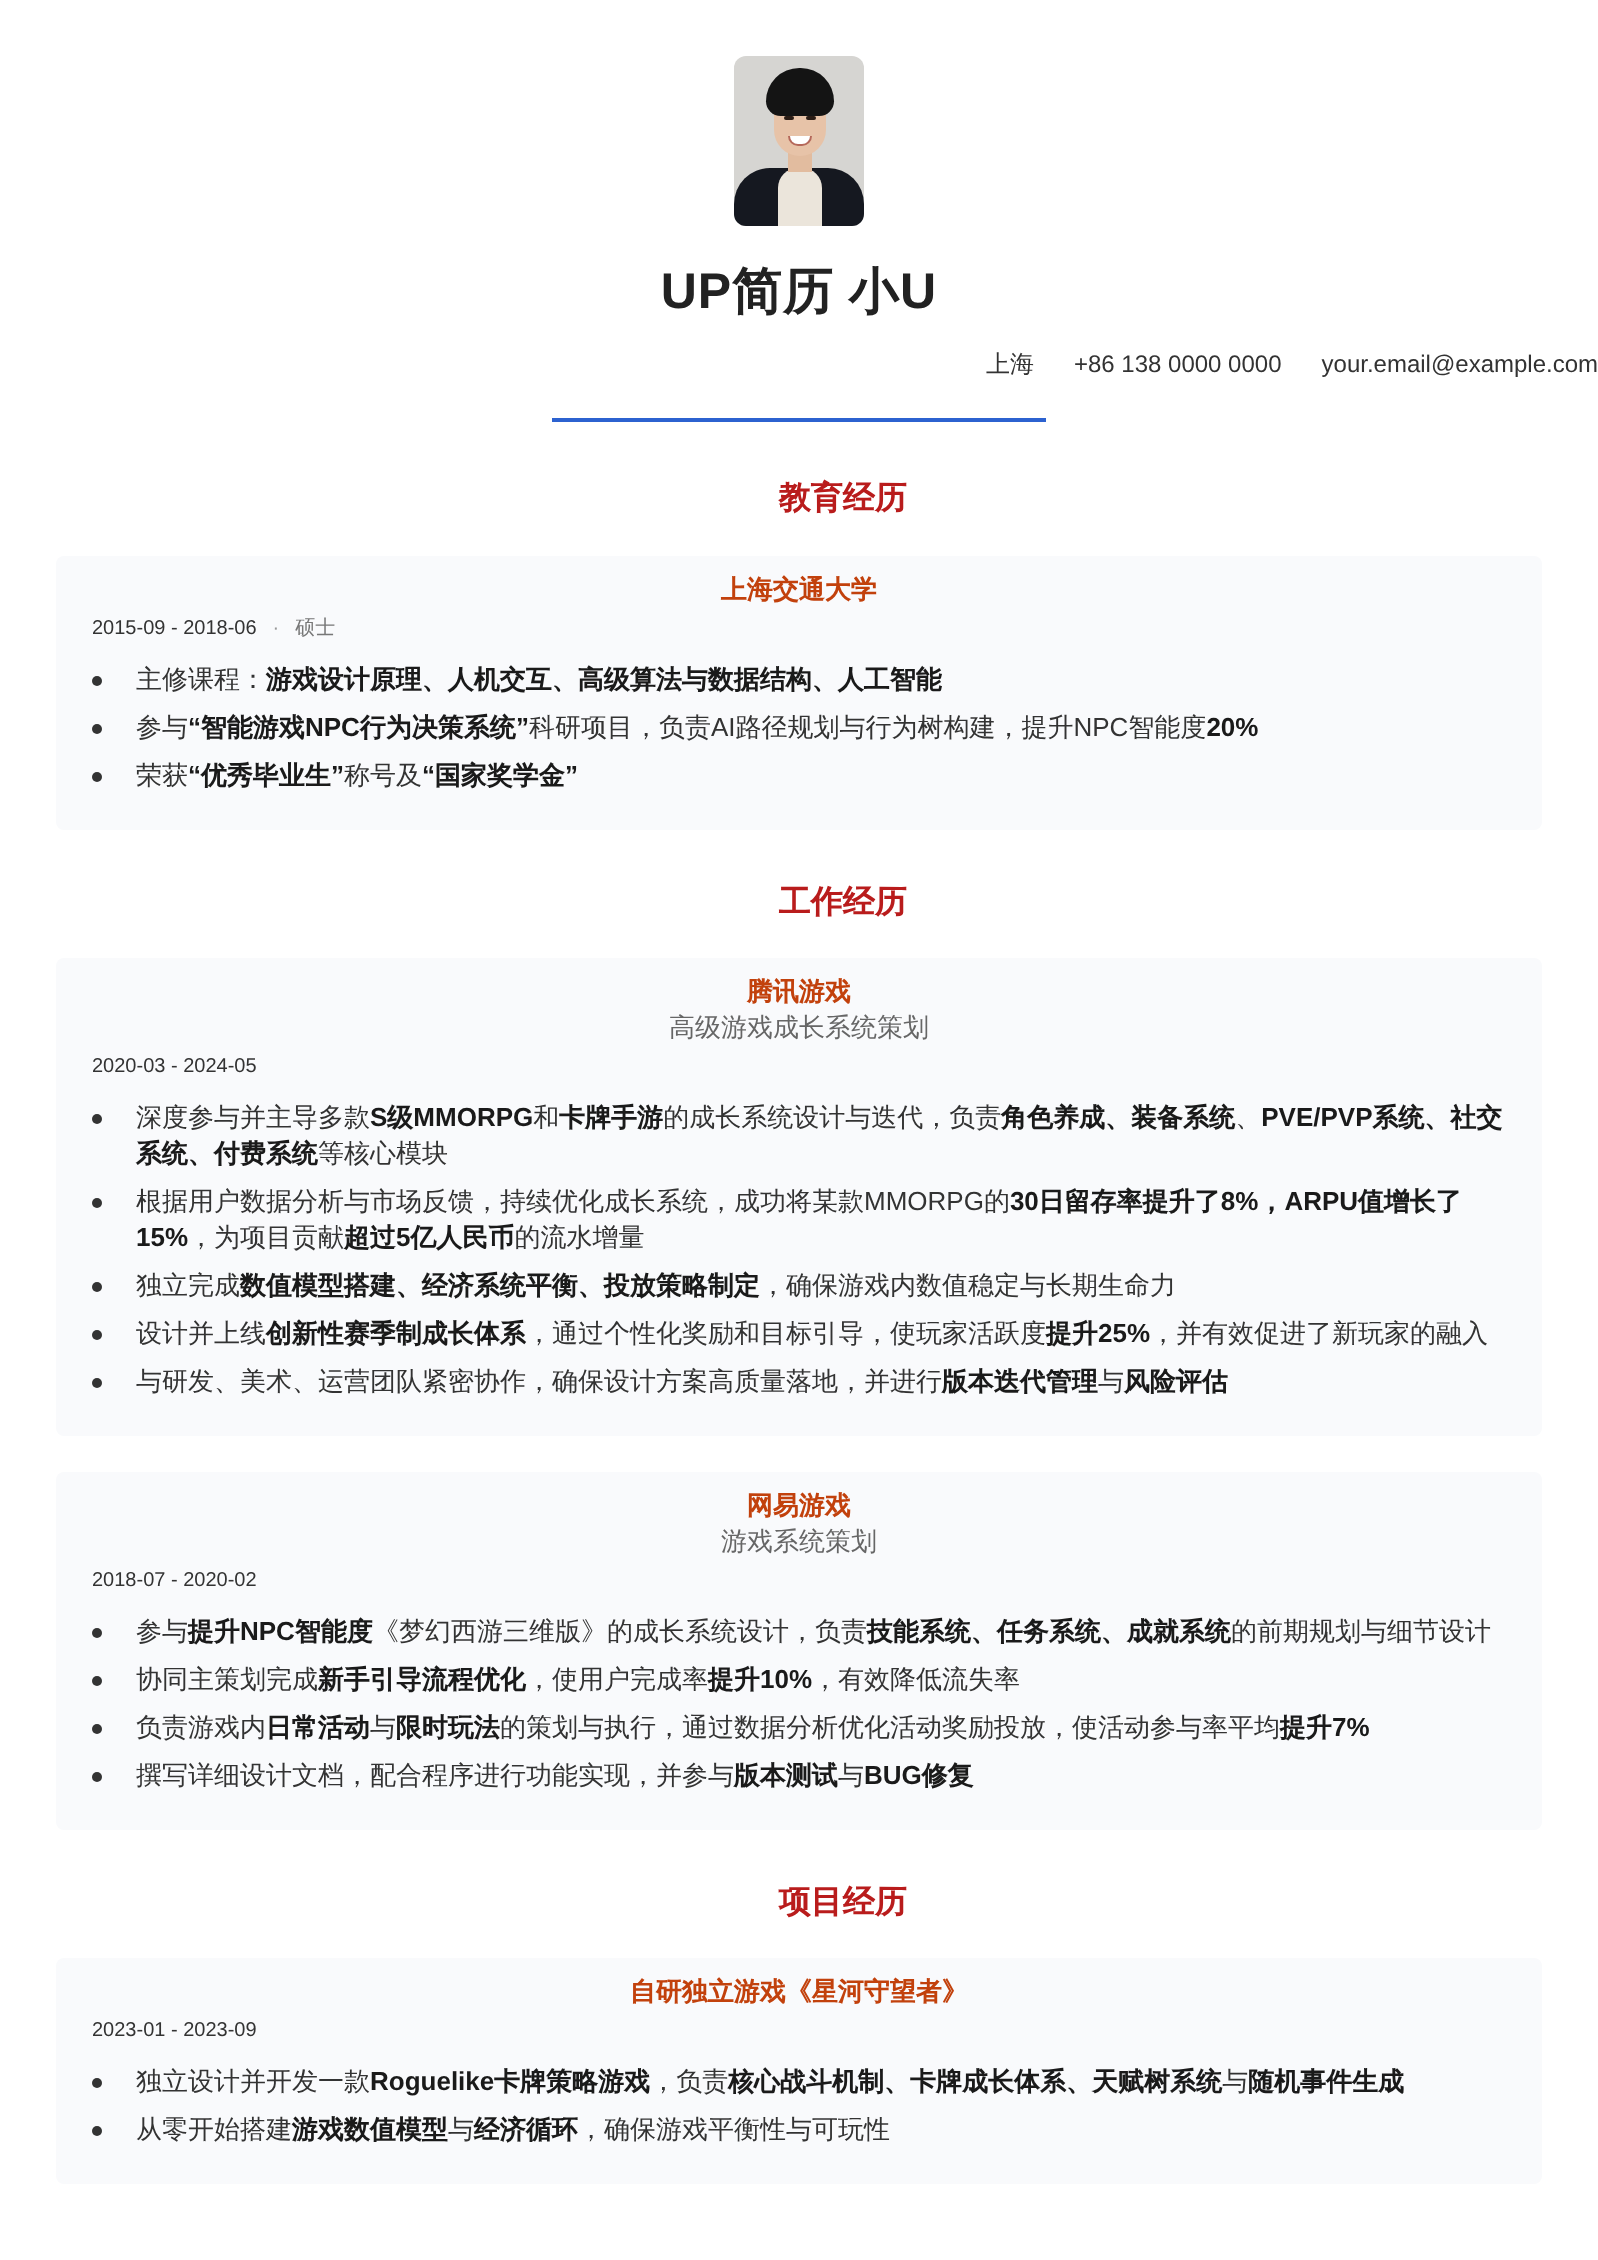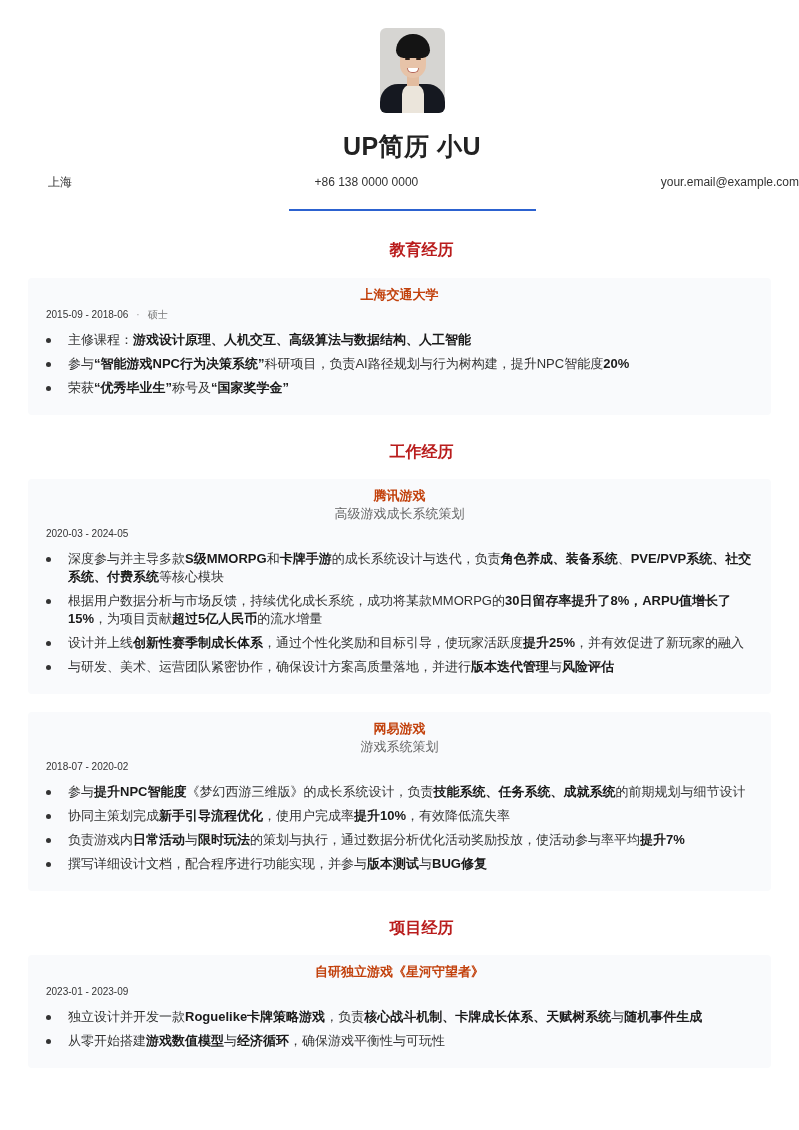--- a/index.html
+++ b/index.html
@@ -1,21 +1,21 @@
 <!DOCTYPE html>
 <html><head>
 <meta charset="utf-8">
 <style>
   * { box-sizing: border-box; margin: 0; padding: 0; }
   html, body { width: 799px; height: 1130px; overflow: hidden; background: #ffffff; }
   body { font-family: "Liberation Sans", "DejaVu Sans", sans-serif; color: #1f1f1f; }
 
   .page { position: relative; width: 799px; height: 1130px; }
 
-  .header { text-align: center; padding-top: 28px; padding-left: 25px; }
+  .header { text-align: center; padding-top: 28px; }
   .avatar {
     width: 65px; height: 85px; margin: 0 auto; border-radius: 6px; overflow: hidden;
     position: relative; background: #d6d5d2;
   }
   .avatar .hair {
     position: absolute; left: 16px; top: 6px; width: 34px; height: 24px;
     background: #141414; border-radius: 18px 18px 8px 8px;
   }
   .avatar .face {
     position: absolute; left: 20px; top: 16px; width: 26px; height: 34px;
@@ -31,21 +31,21 @@
   .avatar .jacket {
     position: absolute; left: 0; top: 56px; width: 65px; height: 32px;
     background: #151820; border-radius: 18px 18px 0 0;
   }
   .avatar .shirt {
     position: absolute; left: 22px; top: 56px; width: 22px; height: 30px;
     background: #ebe5db; border-radius: 10px 10px 0 0;
   }
 
   .name { margin-top: 16px; font-size: 25px; font-weight: 700; color: #222; letter-spacing: 0.5px; line-height: 34px; }
-  .contacts { margin-top: 10px; font-size: 12px; color: #333; display: flex; justify-content: space-between; gap: 20px; line-height: 18px; margin-left: 23px; }
+  .contacts { margin-top: 10px; font-size: 12px; color: #333; display: flex; justify-content: flex-end; gap: 20px; line-height: 18px; }
   .rule { width: 247px; height: 2px; background: #2c62d0; margin: 18px auto 0; }
 
   .section-title {
     text-align: center; color: #b91c1c; font-size: 16px; font-weight: 700; line-height: 22px; padding-left: 44px;
   }
   .card {
     margin: 0 28px; background: #f9fafc; border-radius: 4px; padding: 8px 18px 12px 18px;
   }
   .card .org { text-align: center; font-size: 13px; font-weight: 700; color: #c2410c; line-height: 18px; }
   .card .role { text-align: center; font-size: 13px; color: #666; line-height: 18px; }
@@ -103,20 +103,21 @@
 
   <div style="margin-top:26px;">
     <div class="section-title">工作经历</div>
     <div class="card" style="margin-top:16px;">
       <div class="org">腾讯游戏</div>
       <div class="role">高级游戏成长系统策划</div>
       <div class="dates">2020-03 - 2024-05</div>
       <ul>
           <li><span>深度参与并主导多款</span><b>S级MMORPG</b><span>和</span><b>卡牌手游</b><span>的成长系统设计与迭代，负责</span><b>角色养成、装备系统</b><span>、</span><b>PVE/PVP系统、社交系统、付费系统</b><span>等核心模块</span></li>
           <li><span>根据用户数据分析与市场反馈，持续优化成长系统，成功将某款MMORPG的</span><b>30日留存率提升了8%，ARPU值增长了15%</b><span>，为项目贡献</span><b>超过5亿人民币</b><span>的流水增量</span></li>
+          <li><span>独立完成</span><b>数值模型搭建、经济系统平衡、投放策略制定</b><span>，确保游戏内数值稳定与长期生命力</span></li>
           <li><span>设计并上线</span><b>创新性赛季制成长体系</b><span>，通过个性化奖励和目标引导，使玩家活跃度</span><b>提升25%</b><span>，并有效促进了新玩家的融入</span></li>
           <li><span>与研发、美术、运营团队紧密协作，确保设计方案高质量落地，并进行</span><b>版本迭代管理</b><span>与</span><b>风险评估</b></li>
         </ul>
     </div>
     <div class="card" style="margin-top:18px;">
       <div class="org">网易游戏</div>
       <div class="role">游戏系统策划</div>
       <div class="dates">2018-07 - 2020-02</div>
       <ul>
           <li><span>参与</span><b>提升NPC智能度</b><span>《梦幻西游三维版》的成长系统设计，负责</span><b>技能系统、任务系统、成就系统</b><span>的前期规划与细节设计</span></li>

